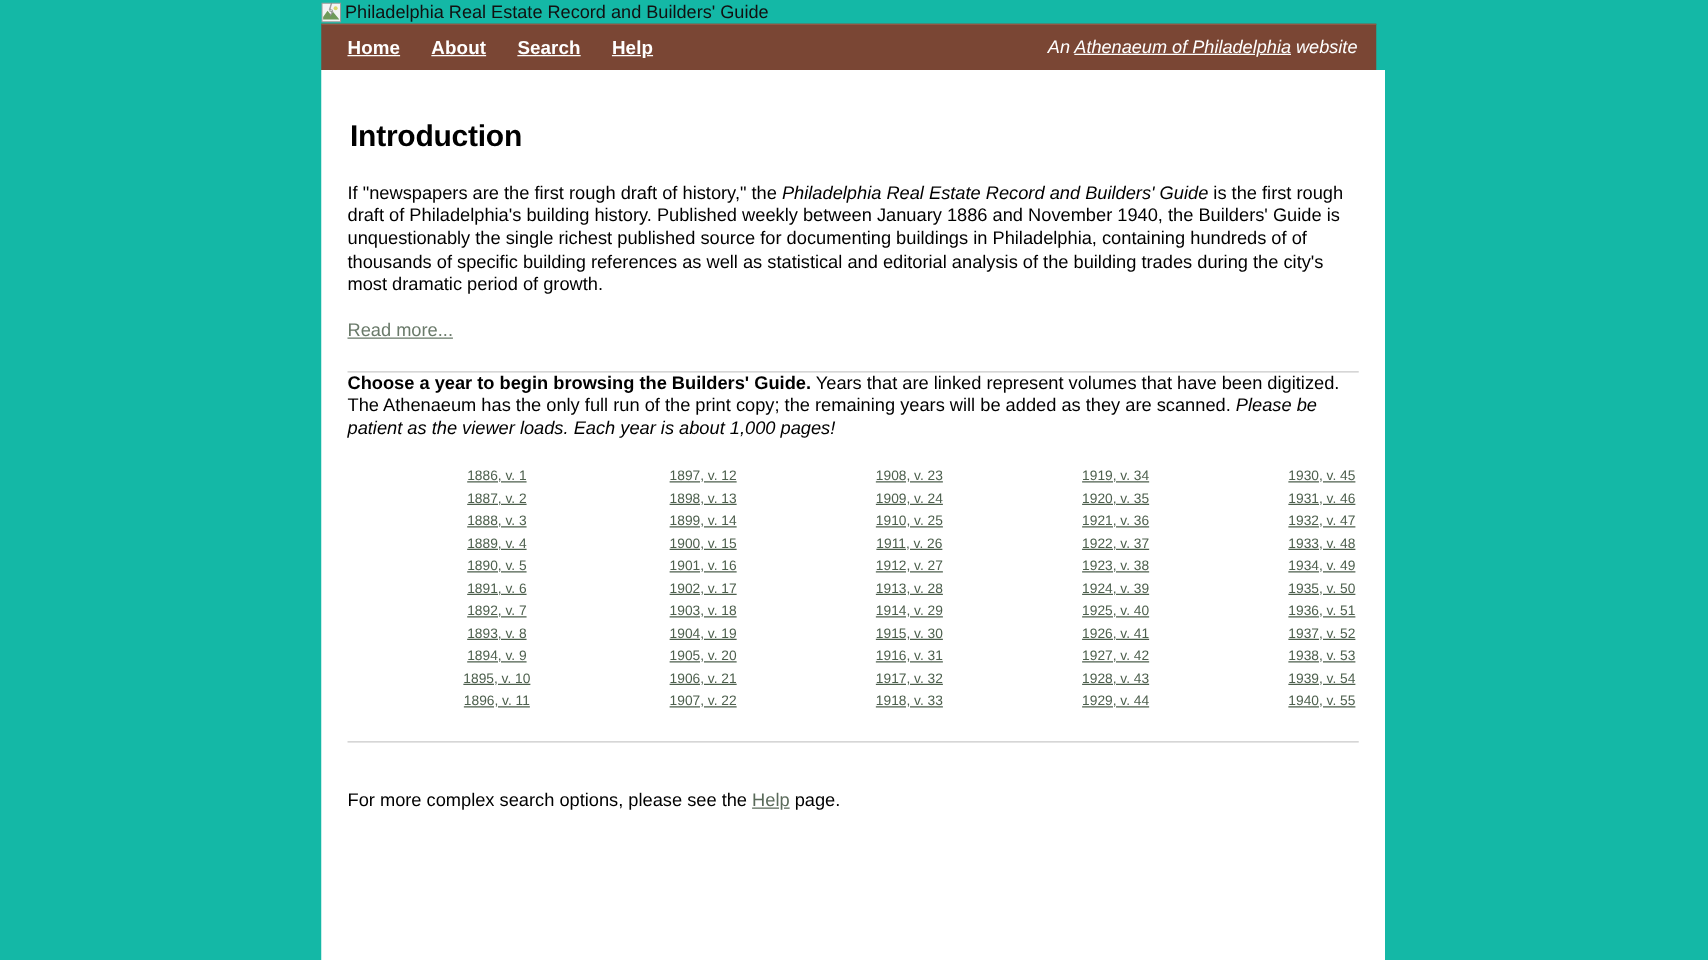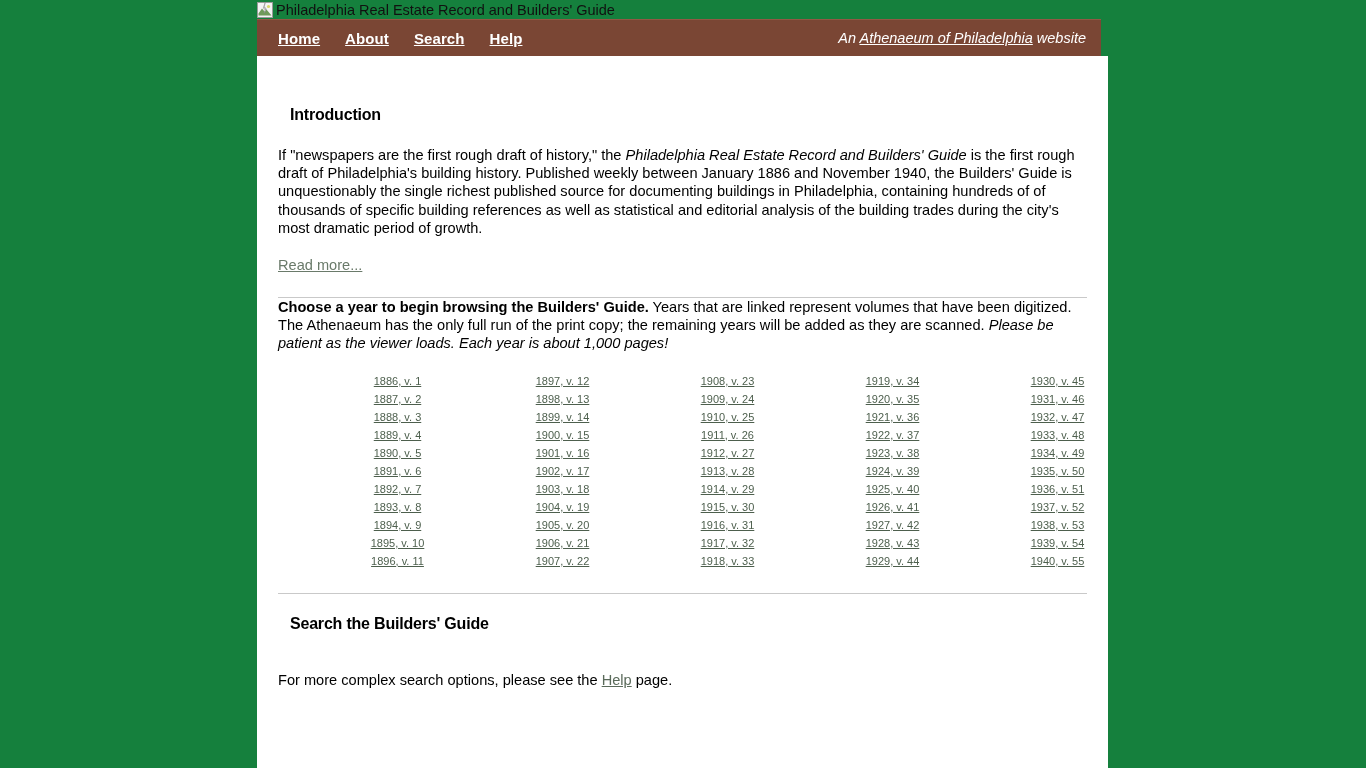--- a/index.html
+++ b/index.html
@@ -14,21 +14,21 @@
     width: 1366px;
     height: 768px;
     overflow: hidden;
   }
 
   
   #page {
     position: relative;
     width: 1366px;
     height: 768px;
-    background: #15803d;
+    background: #14b8a6;
   }
 
   
   #banner {
     position: absolute;
     left: 257px;
     top: 0px;
     width: 851px;
     height: 19px;
     display: flex;
@@ -99,24 +99,24 @@
     left: 257px;
     top: 56px;
     width: 851px;
     height: 712px;
     background: #ffffff;
     padding: 0 21px;
     overflow: hidden;
   }
 
   h2.section-title {
-    font-size: 16px;
+    font-size: 24px;
     font-weight: bold;
     color: #000000;
-    margin: 12px;
+    margin: 2px;
     padding: 0;
     letter-spacing: -0.2px;
   }
   #intro-title { padding-top: 38px; }
 
   p.body-text {
     font-size: 14.6px;
     line-height: 18.2px;
     color: #000000;
     margin: 0;
@@ -289,18 +289,17 @@
         <span class="year-link">1937, v. 52</span>
         <span class="year-link">1938, v. 53</span>
         <span class="year-link">1939, v. 54</span>
         <span class="year-link">1940, v. 55</span>
       </div>
 
     </div>
 
     <hr class="rule" id="rule-2">
 
-    <h2 class="section-title" id="search-title">Search the Builders' Guide</h2>
 
     <p class="body-text" id="search-para"><br><span>For more complex search options, please see the </span><span class="textlink">Help</span><span> page.</span></p>
 
   </div>
 </div>
 
 </body></html>

